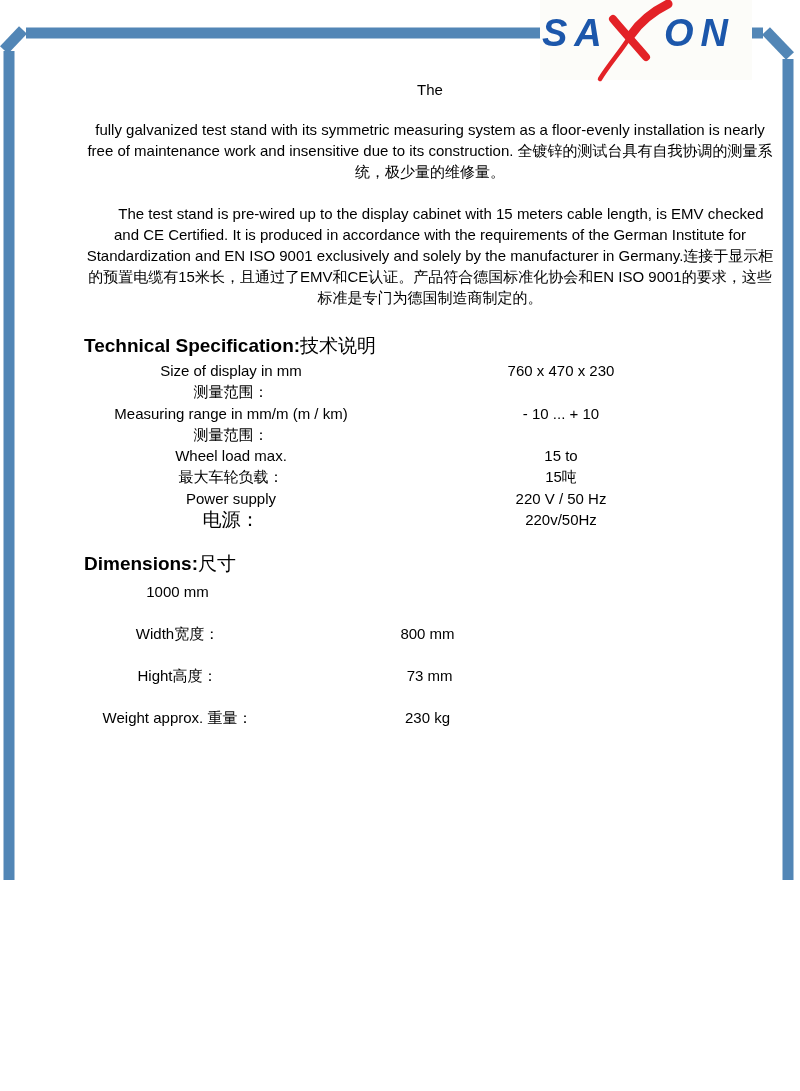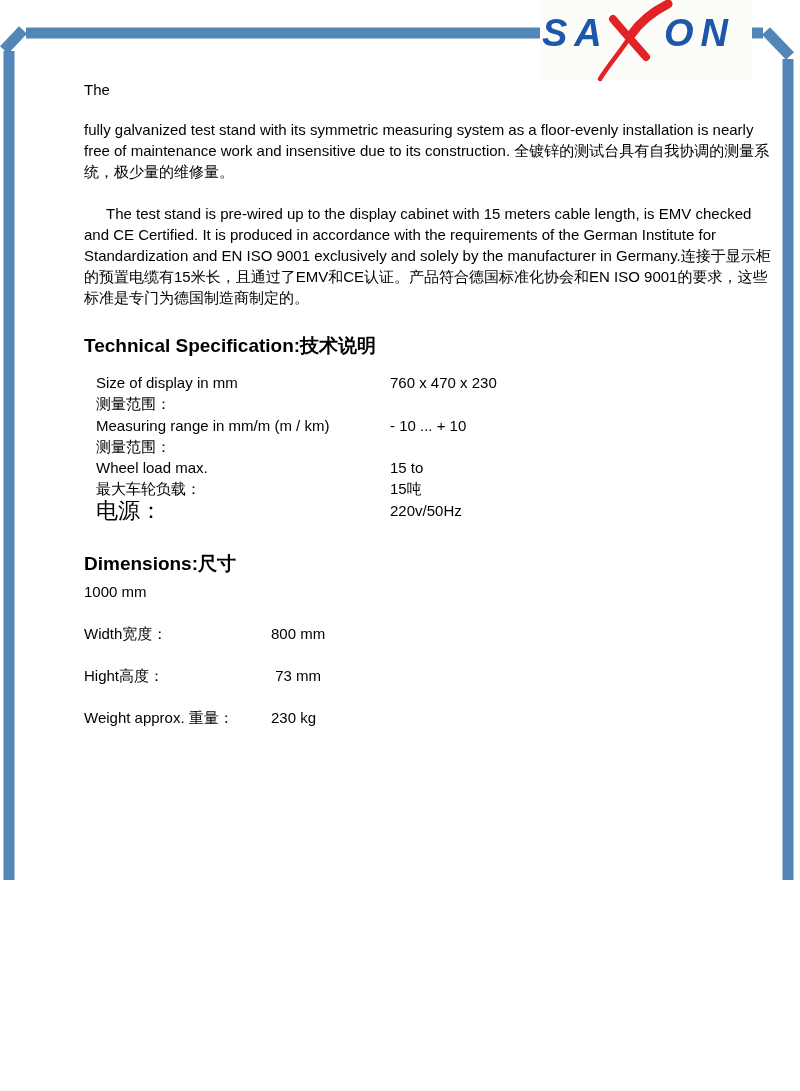--- a/index.html
+++ b/index.html
@@ -1,30 +1,31 @@
 <!DOCTYPE html>
 <html><head>
 <meta charset="utf-8">
 <style>
   html,body{margin:0;padding:0;background:#ffffff;}
   .page{
     position:relative;width:800px;height:880px;background:#ffffff;
     font-family:"Liberation Sans","DejaVu Sans",sans-serif;color:#000;
     overflow:hidden;
+    text-align:center;
   }
   .frame-svg{position:absolute;left:0;top:0;width:800px;height:1091px;pointer-events:none;}
   .logo{position:absolute;left:540px;top:0;width:212px;height:110px;}
   .logo-bg{fill:#fcfcf9;}
   .logo-letter{font-family:"Liberation Sans","DejaVu Sans",sans-serif;font-weight:bold;font-style:italic;
     font-size:38px;letter-spacing:7px;fill:#1c57ab;}
   .txt{position:absolute;left:84px;width:692px;font-size:15px;line-height:21px;}
   .p-indent{text-indent:22px;}
   .section-heading{position:absolute;left:84px;font-size:19px;font-weight:bold;line-height:22px;}
-  .section-heading .zh{font-weight:700;margin-top:36px;}
-  .spec-table{position:absolute;left:96px;top:360px;width:660px;font-size:15px;margin-top:12px;}
+  .section-heading .zh{font-weight:400;margin-top:36px;}
+  .spec-table{position:absolute;left:84px;top:360px;width:660px;font-size:15px;}
   .spec-row{display:grid;grid-template-columns:294px 1fr;line-height:21.3px;}
   .dim-table{position:absolute;left:84px;top:582px;width:500px;font-size:15px;}
   .dim-row{display:grid;grid-template-columns:187px 1fr;height:42px;line-height:19px;}
   .val{white-space:pre-wrap;}
 </style>
 </head>
 <body>
 
 <div class="page">
 
@@ -82,21 +83,25 @@
     </div>
     <div class="spec-row">
       <span>Wheel load max.</span>
       <span class="val">15 to</span>
     </div>
     <div class="spec-row">
       <span>最大车轮负载：</span>
       <span class="val">15吨</span>
     </div>
     <div class="spec-row">
-      <span style="font-size:22px">电源：</span>
+      <span>Power supply</span>
+      <span class="val">220 V / 50 Hz</span>
+    </div>
+    <div class="spec-row">
+      <span style="font-size:19px">电源：</span>
       <span class="val">220v/50Hz</span>
     </div>
   </div>
 
   <div class="section-heading" style="top:553px">
     <span>Dimensions:</span><span class="zh">尺寸</span>
   </div>
 
   <div class="dim-table">
     <div class="dim-row">

